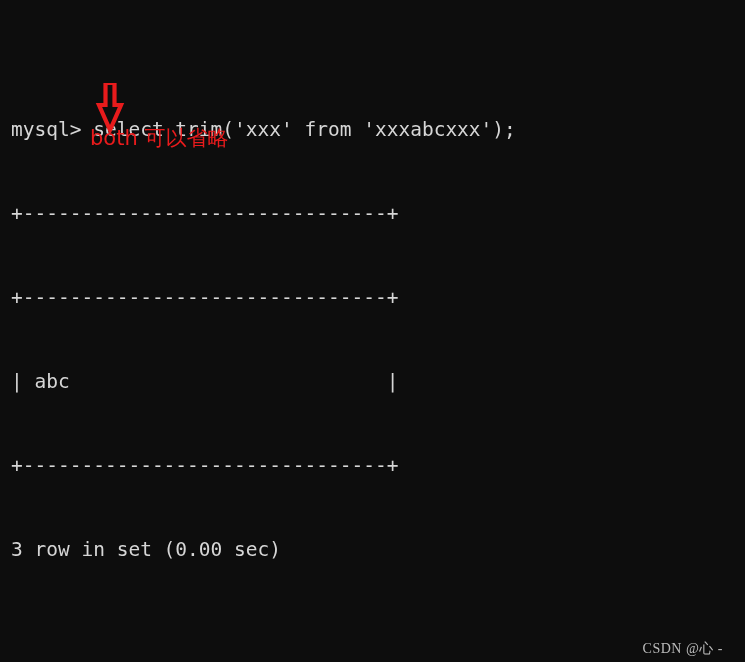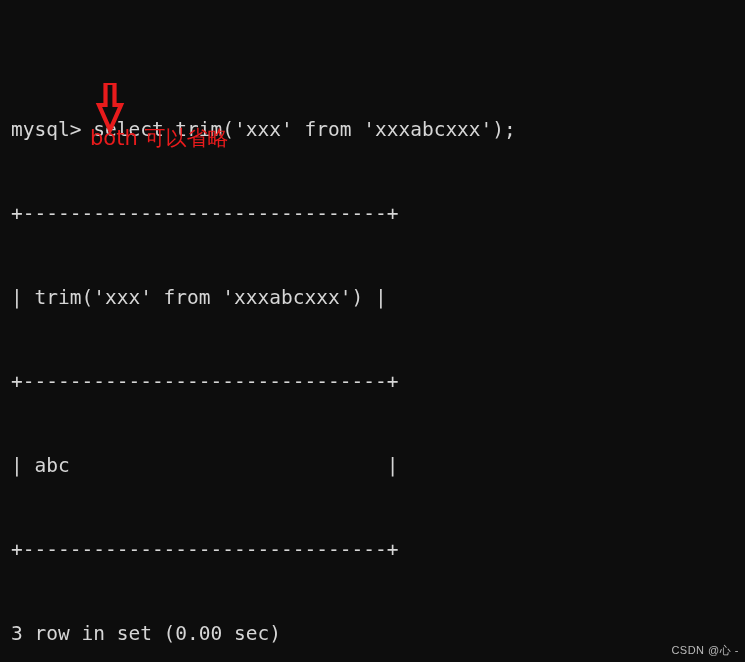--- a/index.html
+++ b/index.html
@@ -45,41 +45,40 @@
   }
   .annot-arrow {
     position: absolute;
     left: 95px;
     top: 83px;
     width: 30px;
     height: 50px;
   }
   .watermark {
     position: absolute;
-    right: 6px;
+    right: 22px;
     bottom: 4px;
     color: #c9c9c9;
-    font-size: 11px;
+    font-size: 14px;
     letter-spacing: 0.5px;
     white-space: pre;
-    font-family: Liberation Sans, sans-serif;
+    font-family: Liberation Serif, serif;
     opacity: 0.92;
   }
 </style>
 </head>
 <body>
 
 <div id="screen">
 
   <div class="term">
 
     
     <div class="line">mysql&gt; select trim('xxx' from 'xxxabcxxx');</div>
     <div class="line">+-------------------------------+</div>
-    <div class="line">| trim('xxx' from 'xxxabcxxx') |</div>
     <div class="line">+-------------------------------+</div>
     <div class="line">| abc                           |</div>
     <div class="line">+-------------------------------+</div>
     <div class="line">3 row in set (0.00 sec)</div>
     
 
     
     
     
     

